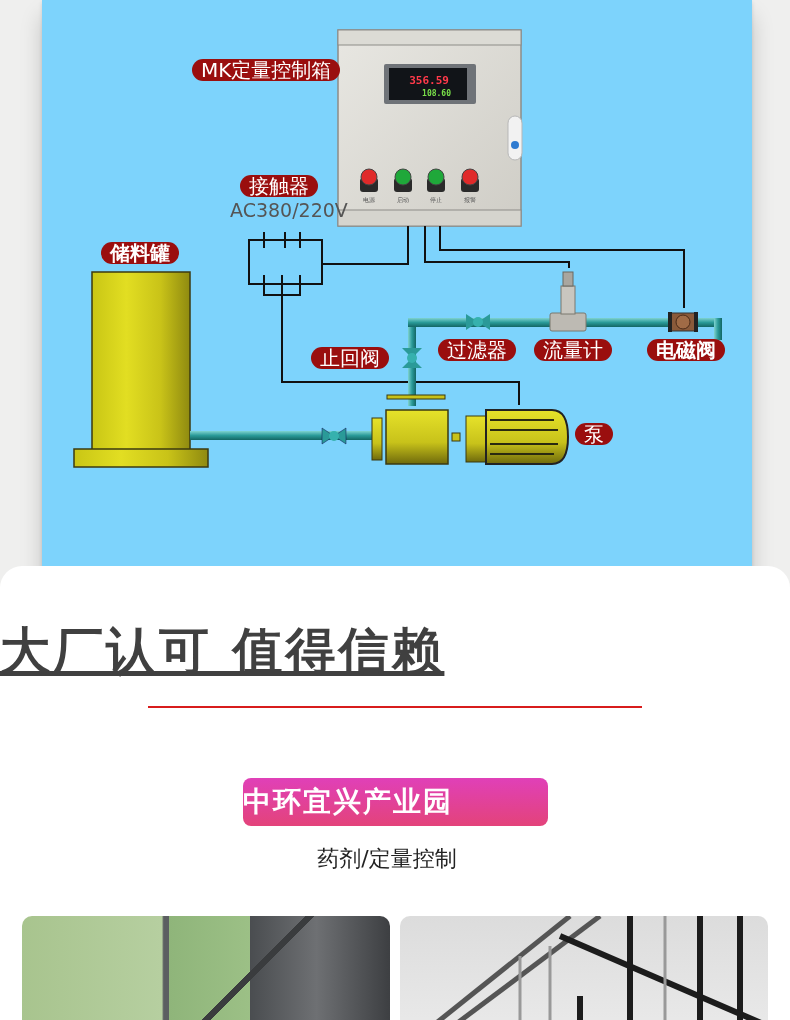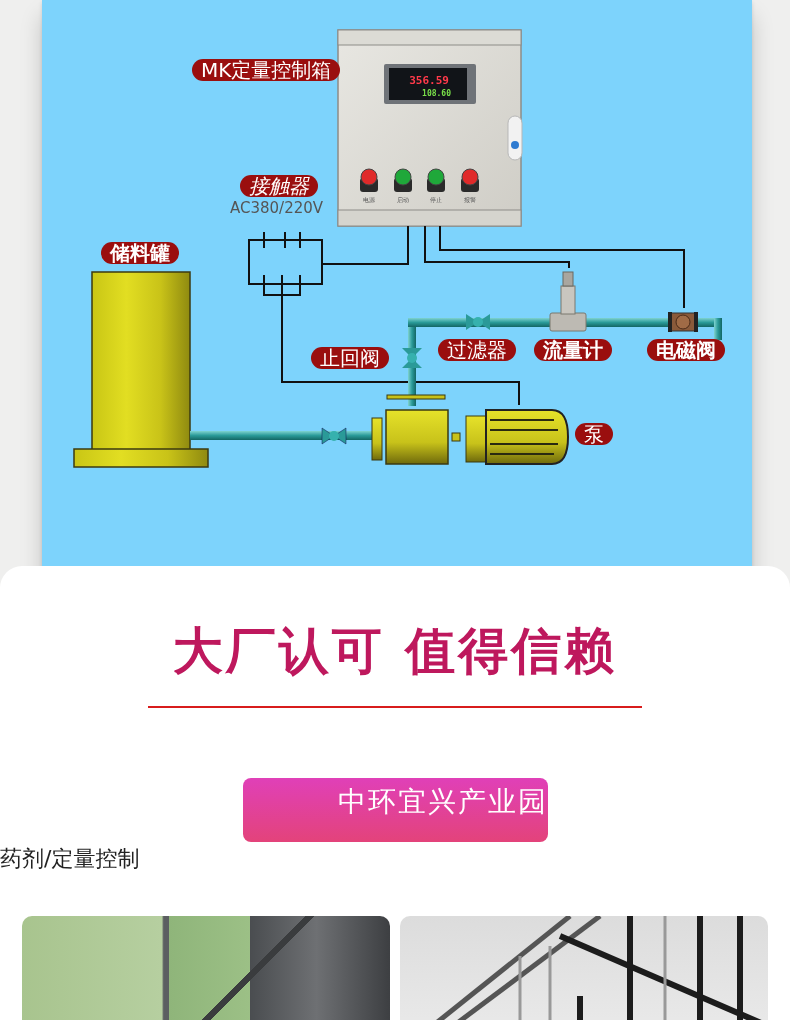--- a/index.html
+++ b/index.html
@@ -12,41 +12,41 @@
     box-shadow: 0 16px 22px rgba(0,0,0,0.18), 0 2px 4px rgba(0,0,0,0.12);
     overflow: hidden;
   }
   .diagram-svg { position: absolute; left: 0; top: 0; }
 
   .tag {
     position: absolute; background: #9a0e0e; color: #fff;
     border-radius: 12px; font-size: 20px; line-height: 22px; height: 22px;
     padding: 0 9px; white-space: nowrap; text-align: center;
   }
-  .voltage { position: absolute; color: #555; font-size: 15px; white-space: nowrap; }
+  .voltage { position: absolute; color: #555; font-size: 19px; white-space: nowrap; }
 
   .section2 {
     position: absolute; left: 0; top: 566px; width: 790px; height: 460px;
     background: #ffffff; border-radius: 22px 22px 0 0;
   }
   .headline {
-    position: absolute; left: 0; right: 0; top: 618px; text-align: center;
-    font-size: 50px; font-weight: bold; color: #be185d; letter-spacing: 3px;
+    position: absolute; left: 0; right: 0; top: 618px; text-align: left;
+    font-size: 50px; font-weight: bold; color: #404040; letter-spacing: 3px; text-decoration: underline;
   }
   .headline-rule {
     position: absolute; left: 148px; width: 494px; top: 706px; height: 2px; background: #d81c1c;
   }
   .pill {
-    position: absolute; left: 243px; top: 778px; width: 305px; height: 64px;
+    position: absolute; left: 243px; top: 778px; width: 305px; height: 48px;
     border-radius: 8px; background: linear-gradient(180deg, #e040b8 0%, #e3437a 100%);
-    color: #fff; font-size: 28px; font-weight: normal; text-align: right; line-height: 48px;
+    color: #fff; font-size: 28px; font-weight: bold; text-align: left; line-height: 48px;
     letter-spacing: 2px;
   }
   .subtitle {
-    position: absolute; left: 0; right: 16px; top: 844px; 
+    position: absolute; left: 0; right: 16px; top: 844px; text-align: center;
     font-size: 22px; color: #222;
   }
   .photo {
     position: absolute; top: 916px; height: 120px; border-radius: 10px 10px 0 0; overflow: hidden;
   }
   .photo-left {
     left: 22px; width: 368px;
     background:
       linear-gradient(135deg, transparent 0 58%, #3a3c3e 58% 60%, transparent 60%),
       linear-gradient(90deg, #a8c48e 0%, #b6cfa0 38%, #5b5e61 38.5%, #5b5e61 40%, #8fb57a 40%, #9cc086 62%, #4a4d50 62%, #6e7073 80%, #3d3f42 100%);
@@ -193,26 +193,26 @@
       <g stroke="#2a2a10" stroke-width="2">
         <line x1="448" y1="420" x2="512" y2="420"></line>
         <line x1="448" y1="430" x2="516" y2="430"></line>
         <line x1="448" y1="444" x2="516" y2="444"></line>
         <line x1="448" y1="454" x2="512" y2="454"></line>
       </g>
     </g>
   </svg>
 
   <div class="tag" style="left:150px;top:59px;">MK定量控制箱</div>
-  <div class="tag" style="left:198px;top:175px;font-style:italic;">接触器</div>
+  <div class="tag" style="left:198px;top:175px;">接触器</div>
   <div class="voltage" style="left:188px;top:199px;">AC380/220V</div>
   <div class="tag" style="left:59px;top:242px;font-weight:bold;">储料罐</div>
   <div class="tag" style="left:269px;top:347px;">止回阀</div>
   <div class="tag" style="left:396px;top:339px;">过滤器</div>
-  <div class="tag" style="left:492px;top:339px;font-weight:bold;">流量计</div>
+  <div class="tag" style="left:492px;top:339px;">流量计</div>
   <div class="tag" style="left:605px;top:339px;font-weight:bold;">电磁阀</div>
   <div class="tag" style="left:533px;top:423px;">泵</div>
 </div>
 
 <div class="section2"></div>
 <div class="headline">大厂认可 值得信赖</div>
 <div class="headline-rule"></div>
 <div class="pill">中环宜兴产业园</div>
 <div class="subtitle">药剂/定量控制</div>
 

